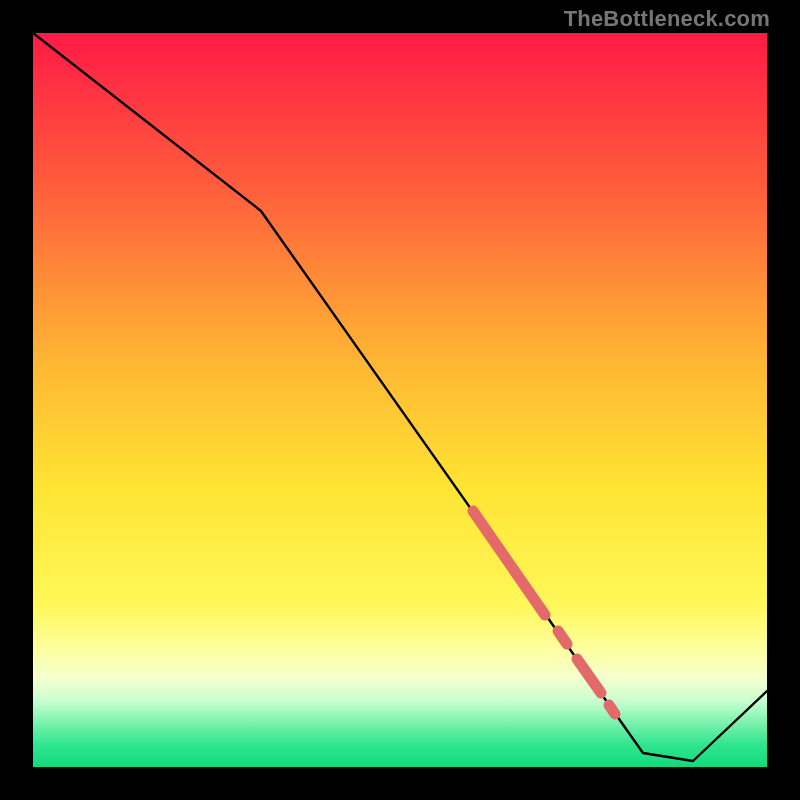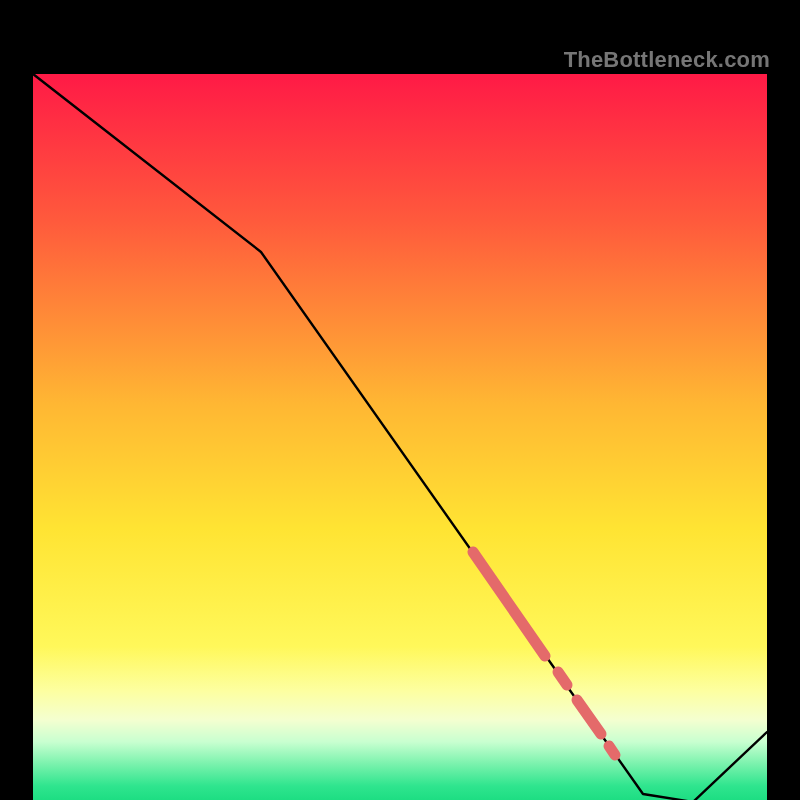--- a/index.html
+++ b/index.html
@@ -7,21 +7,20 @@
     padding: 0;
     width: 800px;
     height: 800px;
     background: #000;
     overflow: hidden;
   }
   .stage {
     position: relative;
     width: 800px;
     height: 650px;
-    margin-top: 41px;
   }
   .plot-bg {
     position: absolute;
     left: 33px;
     top: 33px;
     width: 734px;
     height: 734px;
     
   }
   svg.curve {

